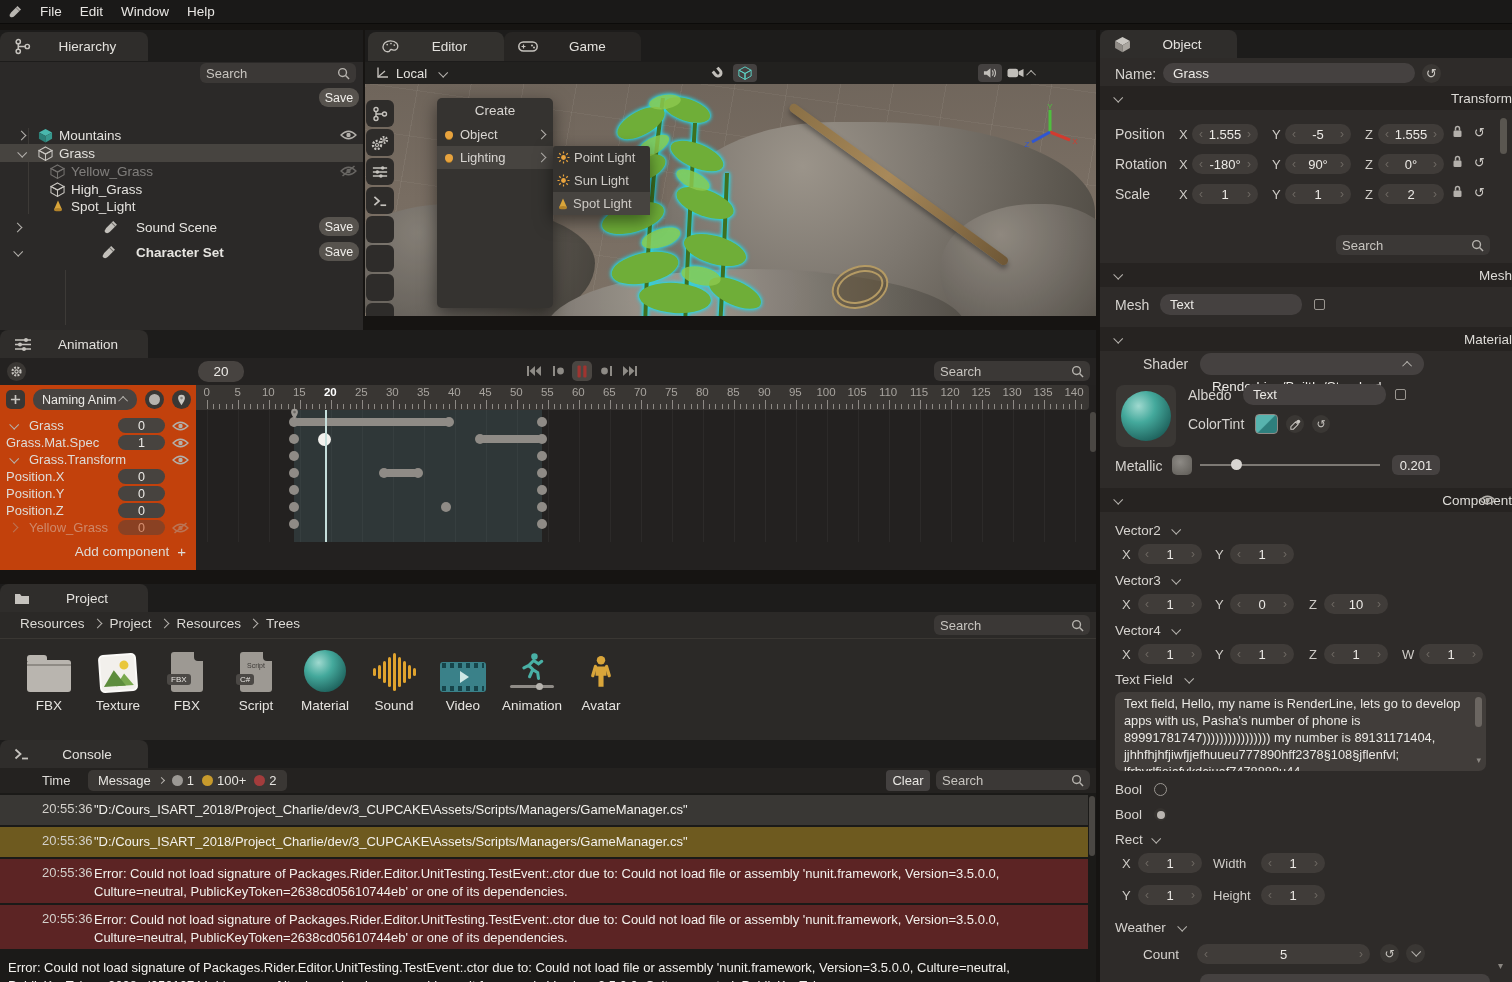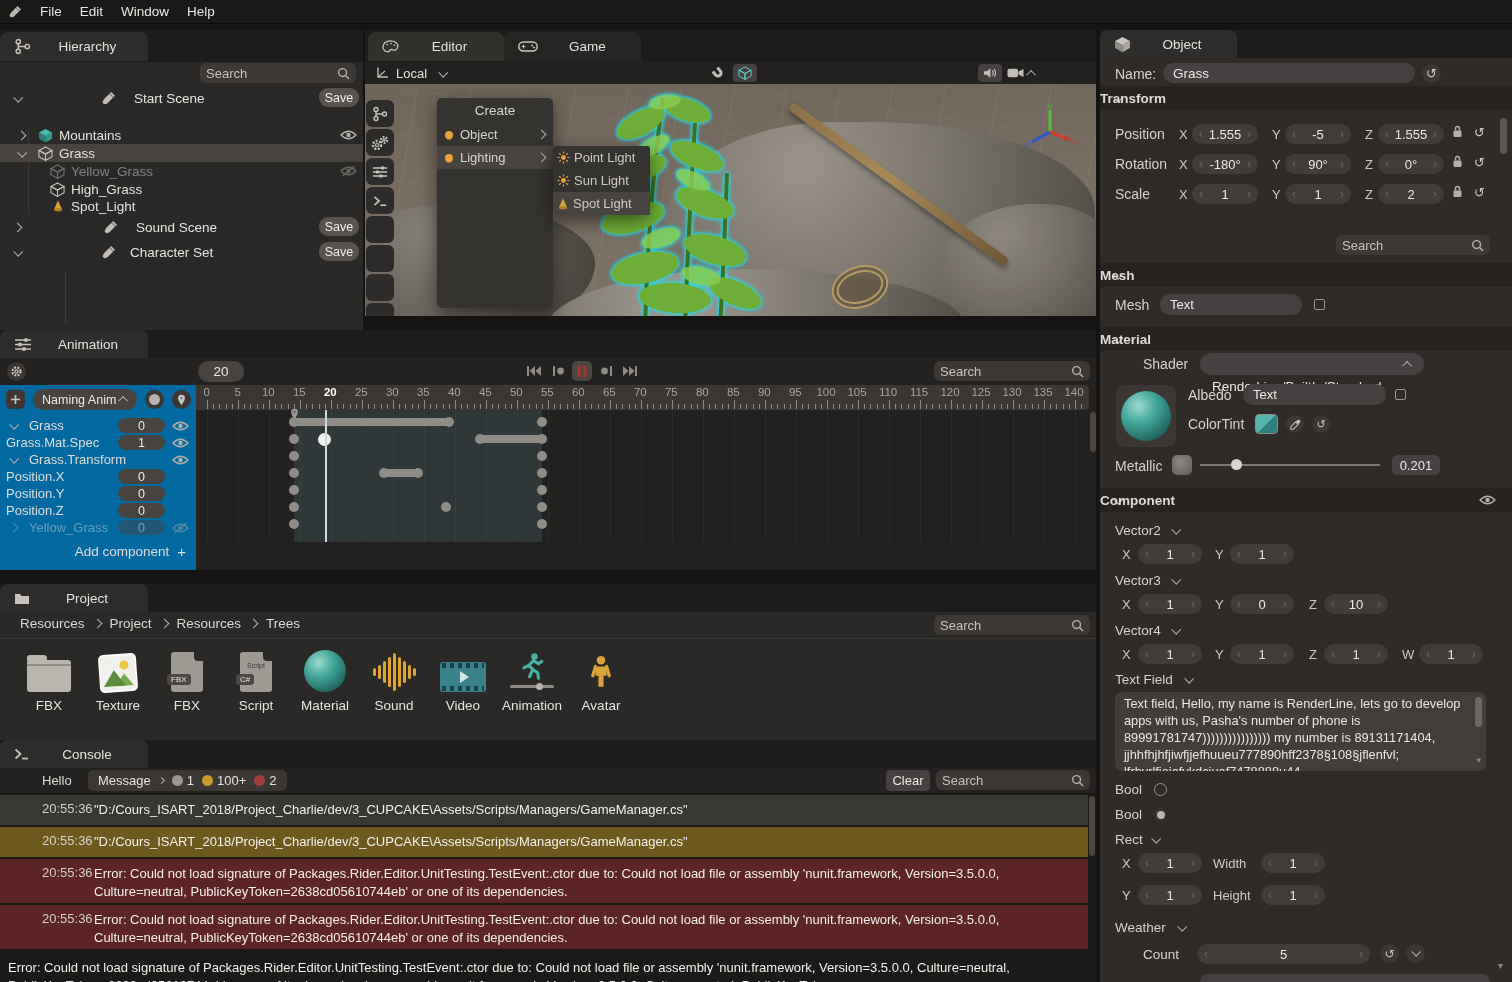--- a/index.html
+++ b/index.html
@@ -82,21 +82,21 @@
   .tbtn.on { background:#444140; }
   
   .anim { left:0; top:330px; width:1096px; height:240px; background:#262423; }
   .anim-tabstrip { position:absolute; left:0; top:0; width:1096px; height:28px; background:#1d1c1b; }
   .anim-ctrl { position:absolute; left:0; top:28px; width:1096px; height:27px; background:#242221; }
   .framefield { position:absolute; left:198px; top:3px; width:46px; height:21px; border-radius:10px;
     background:#474340; color:#eceae6; display:flex; align-items:center; justify-content:center; font-size:13.5px; }
   .transport { position:absolute; left:524px; top:3px; display:flex; align-items:center; gap:4px; }
   .tpbtn { width:20px; height:20px; display:flex; align-items:center; justify-content:center; color:#8e8b86; }
   .tpbtn.active { background:#4a4642; border-radius:5px; }
-  .anim-left { position:absolute; left:0; top:55px; width:196px; height:185px; background:#0369a1; }
+  .anim-left { position:absolute; left:0; top:55px; width:196px; height:185px; background:#c2410c; }
   .trackrow { position:absolute; left:0; width:196px; height:17px; display:flex; align-items:center; }
   .trackrow .tlbl { font-size:13px; color:#dedcd8; white-space:nowrap; }
   .trackrow .vpill { position:absolute; left:118px; width:47px; height:15px; border-radius:8px;
     background:#47433f; color:#eceae6; font-size:12.5px; display:flex; align-items:center; justify-content:center; }
   .trackrow .teye { position:absolute; left:172px; }
   .timeline { position:absolute; left:196px; top:55px; width:900px; height:185px; background:#232120; overflow:hidden; }
   .ruler { position:absolute; left:0; top:0; width:893px; height:25px; background:#393633; border-radius:0 4px 4px 0; overflow:hidden; }
   .tick { position:absolute; bottom:1px; width:1px; height:5px; background:#8d8984; }
   .tick.major { height:9px; }
   .tlab { position:absolute; top:1px; transform:translateX(-55%); font-size:11.5px; color:#a7a39e; }
@@ -163,21 +163,21 @@
   .crow.info { background:#393734; }
   .crow.warning { background:#6e5a1f; }
   .crow.error { background:#5c2424; }
   .crow.plain { background:transparent; }
   .crow.plain .msg { padding-left:8px; }
   
   .obj { left:1100px; top:30px; width:412px; height:952px; background:#2e2b29; }
   .obj-tabstrip { position:absolute; left:0; top:0; width:412px; height:28px; background:#1d1c1b; }
   .sechdr { position:absolute; left:0; width:412px; height:24px; background:#262321;
     display:flex; align-items:center; }
-  .sechdr .stitle { position:absolute; width:100%; text-align:left; color:#dedcd8; font-size:13.5px;font-weight:bold; }
+  .sechdr .stitle { position:absolute; width:100%; text-align:right; color:#dedcd8; font-size:13.5px; }
   .sechdr .chev { position:absolute; left:14px; }
   .flabel { position:absolute; color:#d6d3cf; font-size:13.5px; }
   .axis { position:absolute; color:#cecbc6; font-size:13px; }
   .fpill { position:absolute; }
   .lockic { position:absolute; width:11px; height:13px; color:#b3b0ab; }
   .sqbtn { position:absolute; width:11px; height:11px; border:1.5px solid #9a9690; border-radius:2px; }
   .radio { position:absolute; width:13px; height:13px; border-radius:50%; border:1.8px solid #9a9691; }
   .radio.checked { border:none; background:#35322f; }
   .radio.checked::after { content:""; position:absolute; inset:2.5px; border-radius:50%; background:#b9b5b0; }
   .ta { position:absolute; left:15px; width:371px; height:79px; background:#413d3a; border-radius:7px;
@@ -340,27 +340,20 @@
         </svg>
       <span class="tlabel">Hierarchy</span>
     </div>
     <div class="search" style="left:200px;top:33px;width:156px;">
       <input placeholder="Search" style="">
       <svg class="sic">
           <use href="#i-search"></use>
         </svg>
     </div>
 
-    <div class="scene-row" style="top:56px;">
-      <span class="chev down" style="margin-left:14px;"></span>
-      <svg style="width:15px;height:15px;color:#c2bfba;margin-left:80px;">
-          <use href="#i-brush"></use>
-        </svg>
-      <span class="lbl" style="margin-left:18px;">Start Scene</span>
-    </div>
     <div class="savebtn" style="left:319px;top:58px;">Save</div>
 
     <div class="guideline" style="left:28px;top:98px;height:86px;"></div>
 
     <div class="hrow" style="top:96px;">
       <span class="chev right" style="margin-left:18px;"></span>
       <svg class="cubeic" style="margin-left:13px;">
           <use href="#i-cube"></use>
         </svg>
       <span class="lbl" style="margin-left:6px;">Mountains</span>
@@ -404,21 +397,21 @@
         </svg>
       <span class="lbl" style="margin-left:18px;">Sound Scene</span>
     </div>
     <div class="savebtn" style="left:319px;top:187px;">Save</div>
 
     <div class="scene-row" style="top:210px;">
       <span class="chev down" style="margin-left:14px;"></span>
       <svg style="width:15px;height:15px;color:#c2bfba;margin-left:80px;">
           <use href="#i-brush"></use>
         </svg>
-      <span class="lbl" style="margin-left:14px;">Character Set</span>
+      <span class="lbl" style="margin-left:20px;font-weight:bold;">Character Set</span>
     </div>
     <div class="savebtn" style="left:319px;top:212px;">Save</div>
 
     <div class="guideline" style="left:65px;top:240px;height:55px;"></div>
   </div>
 
   <div class="abs vp-tabstrip"></div>
   <div class="tab" style="left:368px;top:32px;width:136px;background:#33312e;">
     <svg class="ticon">
         <use href="#i-palette"></use>
@@ -1048,21 +1041,21 @@
 
   <div class="abs cons">
     <div class="cons-tabstrip"></div>
     <div class="tab" style="left:0;top:0;width:148px;height:28px;">
       <svg class="ticon" style="width:16px;height:12px;">
           <use href="#i-terminal"></use>
         </svg>
       <span class="tlabel">Console</span>
     </div>
     <div class="cons-head">
-      <span style="margin-left:42px;color:#dedcd8;">Hello</span>
+      <span style="margin-left:42px;color:#dedcd8;">Time</span>
       <div class="chips">
         <span style="color:#e6e4e0;">Message</span>
         <span class="chev right" style="width:5px;height:5px;"></span>
         <span class="chip">
             <span class="dot" style="background:#9b9894;"></span>
             <span>1</span>
           </span>
         <span class="chip">
             <span class="dot" style="background:#c79a2c;"></span>
             <span>100+</span>

